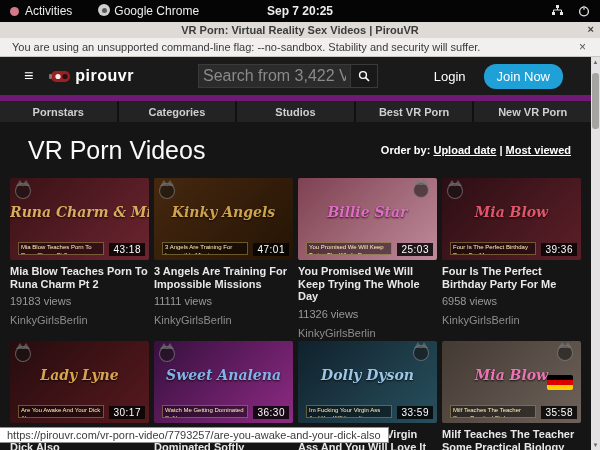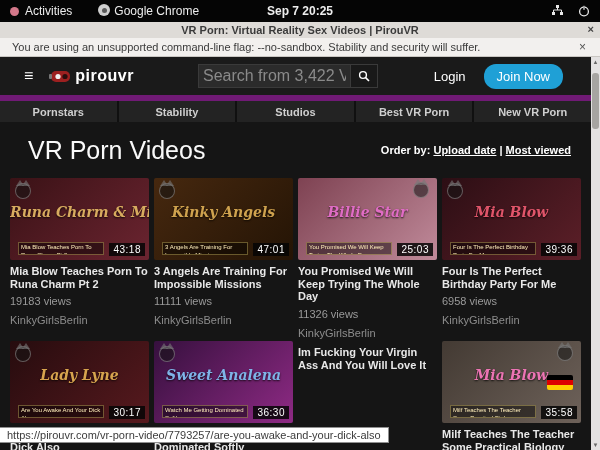--- a/index.html
+++ b/index.html
@@ -151,21 +151,21 @@
           <path d="M7.6 7.6 L11 11" stroke="#fff" stroke-width="1.6"></path>
         </svg>
       </span>
     </span>
     <span class="login">Login</span>
     <button class="joinbtn">Join Now</button>
   </div>
 
   <div class="menubar">
       <div class="menu-item">Pornstars</div>
-      <div class="menu-item">Stability</div>
+      <div class="menu-item">Categories</div>
       <div class="menu-item">Studios</div>
       <div class="menu-item">Best VR Porn</div>
       <div class="menu-item">New VR Porn</div>
     </div>
 
   <div class="titlerow">
     <span class="page-title">VR Porn Videos</span>
     <span class="orderby">
       <span>Order by:</span>
       <span> <span class="order-link">Upload date</span> | <span class="order-link">Most viewed</span></span>
@@ -229,20 +229,26 @@
       <div class="card">
         <div class="thumb" style="background: linear-gradient(135deg, rgb(54, 16, 62), rgb(142, 42, 132));">
           <div class="catlogo"></div>
           <div class="overlay-name" style="color: rgb(127, 180, 232);">Sweet Analena</div>
           <div class="caption">Watch Me Getting Dominated Softly</div>
           <span class="duration">36:30</span>
         </div>
         <div class="vtitle">Watch Me Getting Dominated Softly</div>
       </div>
       <div class="card">
+        <div class="thumb logo-right" style="background: linear-gradient(135deg, rgb(16, 33, 44), rgb(40, 80, 94));">
+          <div class="catlogo"></div>
+          <div class="overlay-name" style="color: rgb(156, 198, 230);">Dolly Dyson</div>
+          <div class="caption">Im Fucking Your Virgin Ass And You Will Love It</div>
+          <span class="duration">33:59</span>
+        </div>
         <div class="vtitle">Im Fucking Your Virgin Ass And You Will Love It</div>
       </div>
       <div class="card">
         <div class="thumb logo-right" style="background: linear-gradient(135deg, rgb(67, 58, 51), rgb(110, 98, 90));">
           <div class="catlogo"></div>
           <div class="overlay-name" style="color: rgb(236, 116, 180);">Mia Blow</div>
           <div class="caption">Milf Teaches The Teacher Some Practical Biology</div>
           <div class="flag-de"></div>
           <span class="duration">35:58</span>
         </div>

